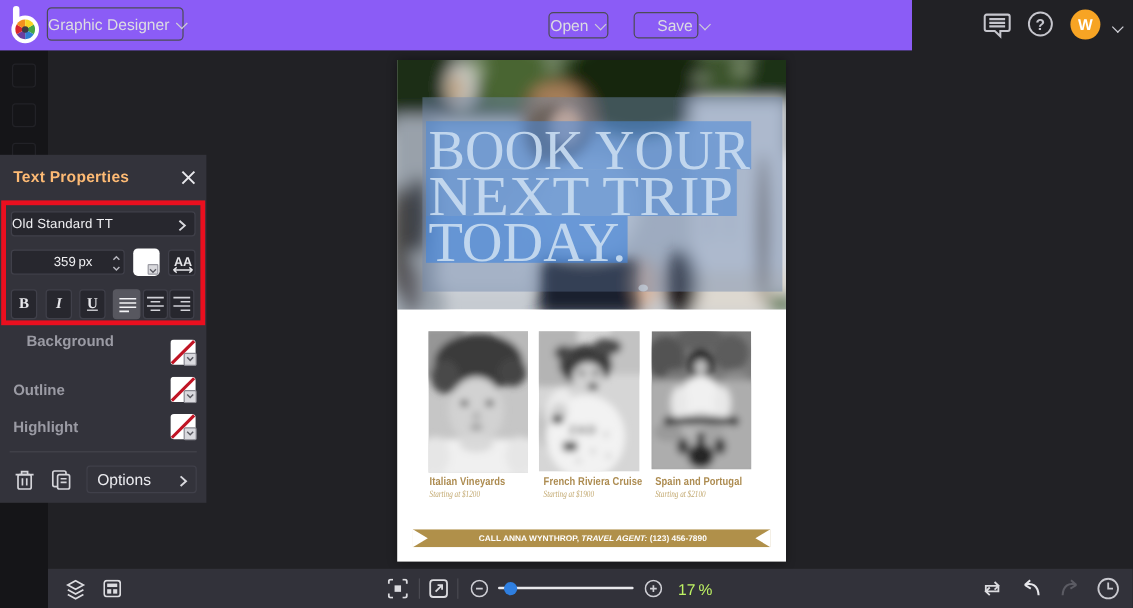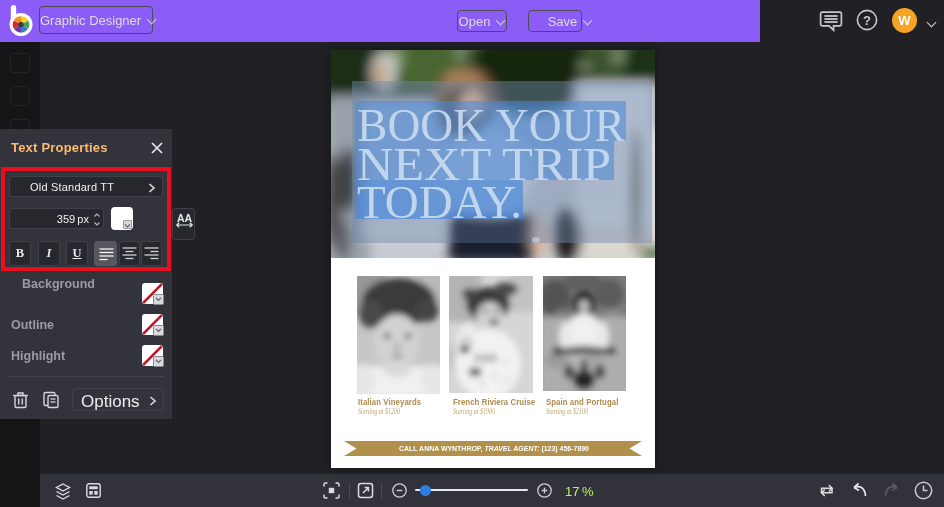--- a/index.html
+++ b/index.html
@@ -270,43 +270,43 @@
   </div>
 
   <div id="panel">
     <div class="hdr">Text Properties</div>
     <svg class="abs" style="left:150px; top:12px;" width="14" height="14" viewBox="0 0 14 14">
       <path d="M2 2 L12 12 M12 2 L2 12" stroke="#e8e8ec" stroke-width="1.7"></path>
     </svg>
     <div id="redbox"></div>
 
     <div class="pbtn" style="left:9px; top:47px; width:154px; height:21px; display:flex; align-items:center;">
-      <span style="color:#f0f0f3; font-size:11px; margin-left:20px; letter-spacing:.2px;">Old Standard TT</span>
+      <span style="color:#f0f0f3; font-size:11px; margin-left:0; letter-spacing:.2px;">Old Standard TT</span>
       <svg class="abs" style="left:138px; top:6px;" width="8" height="10" viewBox="0 0 8 10">
           <path d="M1.5 1 L6 5 L1.5 9" stroke="#d9d9de" stroke-width="1.6" fill="none"></path>
         </svg>
     </div>
 
     <div class="pbtn" style="left:9px; top:79px; width:95px; height:21px;">
-      <span style="position:absolute; right:14px; top:4px; color:#f0f0f3; font-size:11px;">359 px</span>
+      <span style="position:absolute; right:26px; top:4px; color:#f0f0f3; font-size:11px;">359 px</span>
       <svg class="abs" style="left:82px; top:3px;" width="10" height="15" viewBox="0 0 10 15">
         <path d="M2.5 4.5 L5 2 L7.5 4.5" stroke="#b6b6be" stroke-width="1.2" fill="none"></path>
         <path d="M2.5 10.5 L5 13 L7.5 10.5" stroke="#b6b6be" stroke-width="1.2" fill="none"></path>
       </svg>
     </div>
 
     <div class="abs" style="left:111px; top:78px; width:22px; height:23px; background:#fff; border-radius:4px;">
       <div class="abs" style="left:12px; top:13px; width:9px; height:9px; background:#d8d8dc; border:1px solid #9a9aa2; border-radius:1px;">
         <svg width="7" height="7" viewBox="0 0 7 7" style="display:block; margin:1px auto;">
             <path d="M1 2.4 L3.5 4.9 L6 2.4" stroke="#5a5a62" stroke-width="1.1" fill="none"></path>
           </svg>
       </div>
     </div>
 
-    <div class="pbtn" style="left:140px; top:79px; width:23px; height:32px;margin-left:32px;">
+    <div class="pbtn" style="left:140px; top:79px; width:23px; height:22px;">
       <svg width="23" height="22" viewBox="0 0 23 22">
         <text x="11.5" y="12.5" font-size="10.5" font-weight="700" fill="#e6e6ea" text-anchor="middle" font-family="Liberation Sans">AA</text>
         <path d="M3.5 16 H19.5 M3.5 16 l2.8 -2.2 M3.5 16 l2.8 2.2 M19.5 16 l-2.8 -2.2 M19.5 16 l-2.8 2.2" stroke="#e6e6ea" stroke-width="1.1" fill="none"></path>
       </svg>
     </div>
 
     <div class="pbtn" style="left:9px;  top:112px; width:22px; height:25px; color:#e8e8ec; font-weight:700; font-size:12.5px; display:flex; align-items:center; justify-content:center; font-family:'Liberation Serif',serif;">B</div>
     <div class="pbtn" style="left:38px; top:112px; width:22px; height:25px; color:#e8e8ec; font-weight:700; font-style:italic; font-size:12.5px; display:flex; align-items:center; justify-content:center; font-family:'Liberation Serif',serif;">I</div>
     <div class="pbtn" style="left:66px; top:112px; width:22px; height:25px; color:#e8e8ec; font-weight:600; font-size:12.5px; display:flex; align-items:center; justify-content:center; text-decoration:underline; font-family:'Liberation Serif',serif;">U</div>
     <div class="pbtn" style="left:94px; top:112px; width:23px; height:25px; background:#57575f; border-color:#57575f;">
@@ -377,21 +377,21 @@
     </div>
     <div class="pbtn" style="left:40px; top:260px; width:28px; height:22px; background:none; border:none;">
       <svg width="22" height="22" viewBox="0 0 22 22">
         <rect x="4" y="3.5" width="11" height="13" rx="1.5" fill="none" stroke="#d5d5da" stroke-width="1.4"></rect>
         <rect x="8" y="6.5" width="10" height="12" rx="1.5" fill="#33333b" stroke="#d5d5da" stroke-width="1.4"></rect>
         <line x1="10.5" y1="10" x2="15.5" y2="10" stroke="#d5d5da" stroke-width="1.3"></line>
         <line x1="10.5" y1="13" x2="15.5" y2="13" stroke="#d5d5da" stroke-width="1.3"></line>
       </svg>
     </div>
     <div class="pbtn" style="left:72px; top:259px; width:92px; height:23px; background:none;">
-      <span style="position:absolute; left:8px; top:3px; color:#ececf0; font-size:17px;">Options</span>
+      <span style="position:absolute; left:8px; top:3px; color:#ececf0; font-size:13px;">Options</span>
       <svg class="abs" style="left:76px; top:7px;" width="8" height="10" viewBox="0 0 8 10">
           <path d="M1.5 1 L6 5 L1.5 9" stroke="#d9d9de" stroke-width="1.6" fill="none"></path>
         </svg>
     </div>
   </div>
 
   <div id="botbar">
 
     <svg class="abs" style="left:15px; top:9px;" width="16" height="17" viewBox="0 0 16 17">
       <path d="M8 1 L14.5 4.5 L8 8 L1.5 4.5 Z" fill="none" stroke="#dcdce0" stroke-width="1.4"></path>

